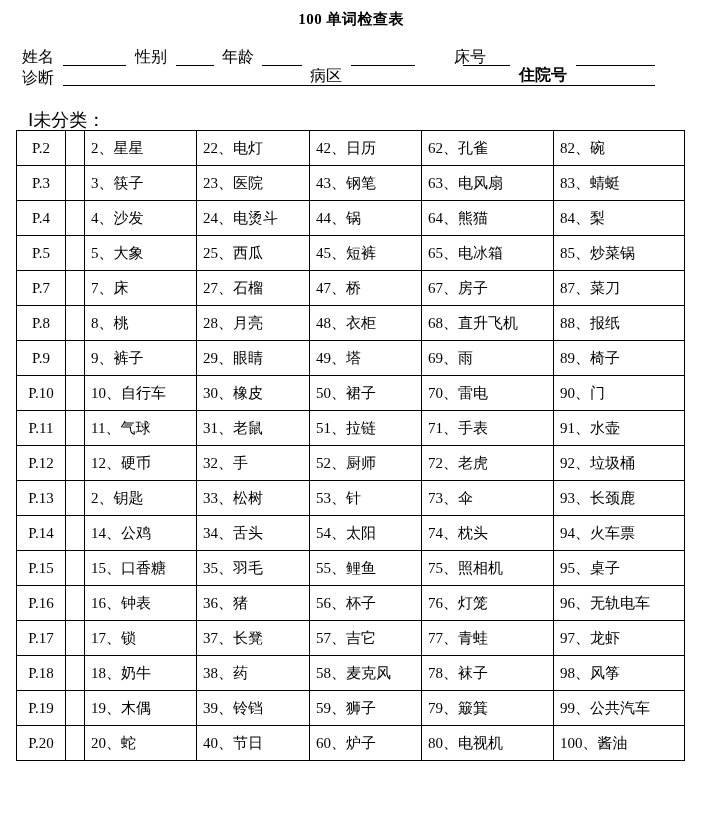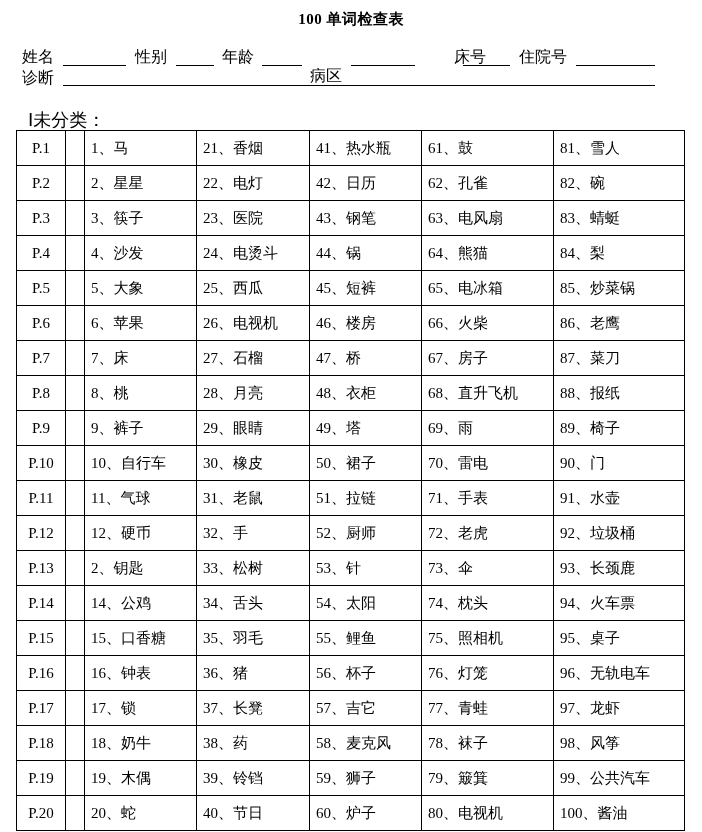--- a/index.html
+++ b/index.html
@@ -49,40 +49,31 @@
 
   <span class="lbl" style="left:222px; top:47px;">年龄</span>
   <span class="uline" style="left:262px; width:40px; top:65px;"></span>
 
   <span class="lbl" style="left:310px; top:47px;margin-top:19px;">病区</span>
   <span class="uline" style="left:351px; width:64px; top:65px;"></span>
 
   <span class="lbl" style="left:422px; top:47px;margin-left:32px;">床号</span>
   <span class="uline" style="left:463px; width:47px; top:65px;"></span>
 
-  <span class="lbl" style="left:519px; top:47px;">住院号</span>
+  <span class="lbl" style="left:519px; top:65px;font-weight:bold;">住院号</span>
   <span class="uline" style="left:576px; width:79px; top:65px;"></span>
 
   <span class="lbl" style="left:22px; top:68px;">诊断</span>
   <span class="uline" style="left:63px; width:592px; top:85px;"></span>
 </div>
 
 <div class="section-label">Ⅰ未分类：</div>
 
 <table class="words">
   <tbody id="word-rows">
-      <tr>
-        <td class="p">P.1</td>
-        <td class="blank"></td>
-        <td class="w c1">1、马</td>
-        <td class="w c2">21、香烟</td>
-        <td class="w c3">41、热水瓶</td>
-        <td class="w c4">61、鼓</td>
-        <td class="w c5">81、雪人</td>
-      </tr>
       <tr>
         <td class="p">P.2</td>
         <td class="blank"></td>
         <td class="w c1">2、星星</td>
         <td class="w c2">22、电灯</td>
         <td class="w c3">42、日历</td>
         <td class="w c4">62、孔雀</td>
         <td class="w c5">82、碗</td>
       </tr>
       <tr>
@@ -106,29 +97,20 @@
       <tr>
         <td class="p">P.5</td>
         <td class="blank"></td>
         <td class="w c1">5、大象</td>
         <td class="w c2">25、西瓜</td>
         <td class="w c3">45、短裤</td>
         <td class="w c4">65、电冰箱</td>
         <td class="w c5">85、炒菜锅</td>
       </tr>
       <tr>
-        <td class="p">P.6</td>
-        <td class="blank"></td>
-        <td class="w c1">6、苹果</td>
-        <td class="w c2">26、电视机</td>
-        <td class="w c3">46、楼房</td>
-        <td class="w c4">66、火柴</td>
-        <td class="w c5">86、老鹰</td>
-      </tr>
-      <tr>
         <td class="p">P.7</td>
         <td class="blank"></td>
         <td class="w c1">7、床</td>
         <td class="w c2">27、石榴</td>
         <td class="w c3">47、桥</td>
         <td class="w c4">67、房子</td>
         <td class="w c5">87、菜刀</td>
       </tr>
       <tr>
         <td class="p">P.8</td>

